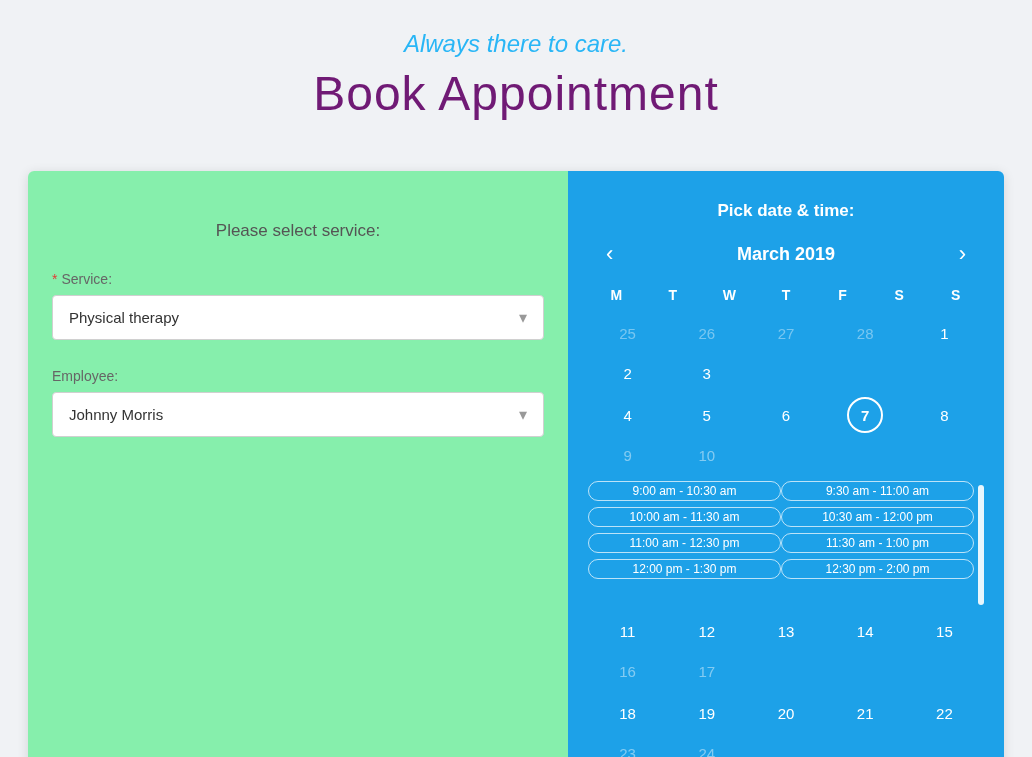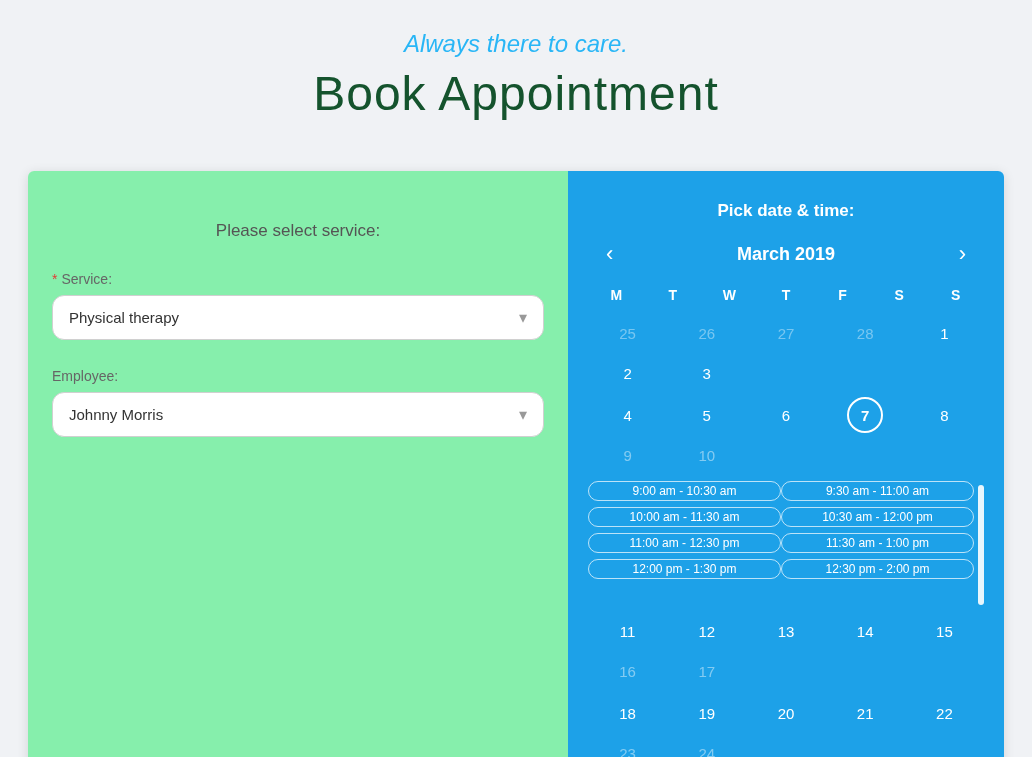--- a/index.html
+++ b/index.html
@@ -19,21 +19,21 @@
     .tagline {
       color: #29b6f6;
       font-style: italic;
       font-size: 24px;
       margin-bottom: 8px;
     }
 
     .main-title {
       font-size: 48px;
       font-weight: 300;
-      color: #14532d;
+      color: #701a75;
       letter-spacing: 1px;
     }
 
     .booking-container {
       display: flex;
       margin: 30px 28px 0;
       border-radius: 6px;
       overflow: hidden;
       box-shadow: 0 2px 12px rgba(0,0,0,0.12);
       min-height: 560px;
@@ -68,21 +68,21 @@
     }
 
     .required-star {
       color: #e53935;
       font-size: 14px;
     }
 
     .select-wrapper {
       position: relative;
       border: 1px solid #d0d0d0;
-      border-radius: 12px;
+      border-radius: 4px;
       background: #fff;
     }
 
     .select-display {
       padding: 12px 16px;
       font-size: 15px;
       color: #333;
       cursor: pointer;
       display: flex;
       align-items: center;

